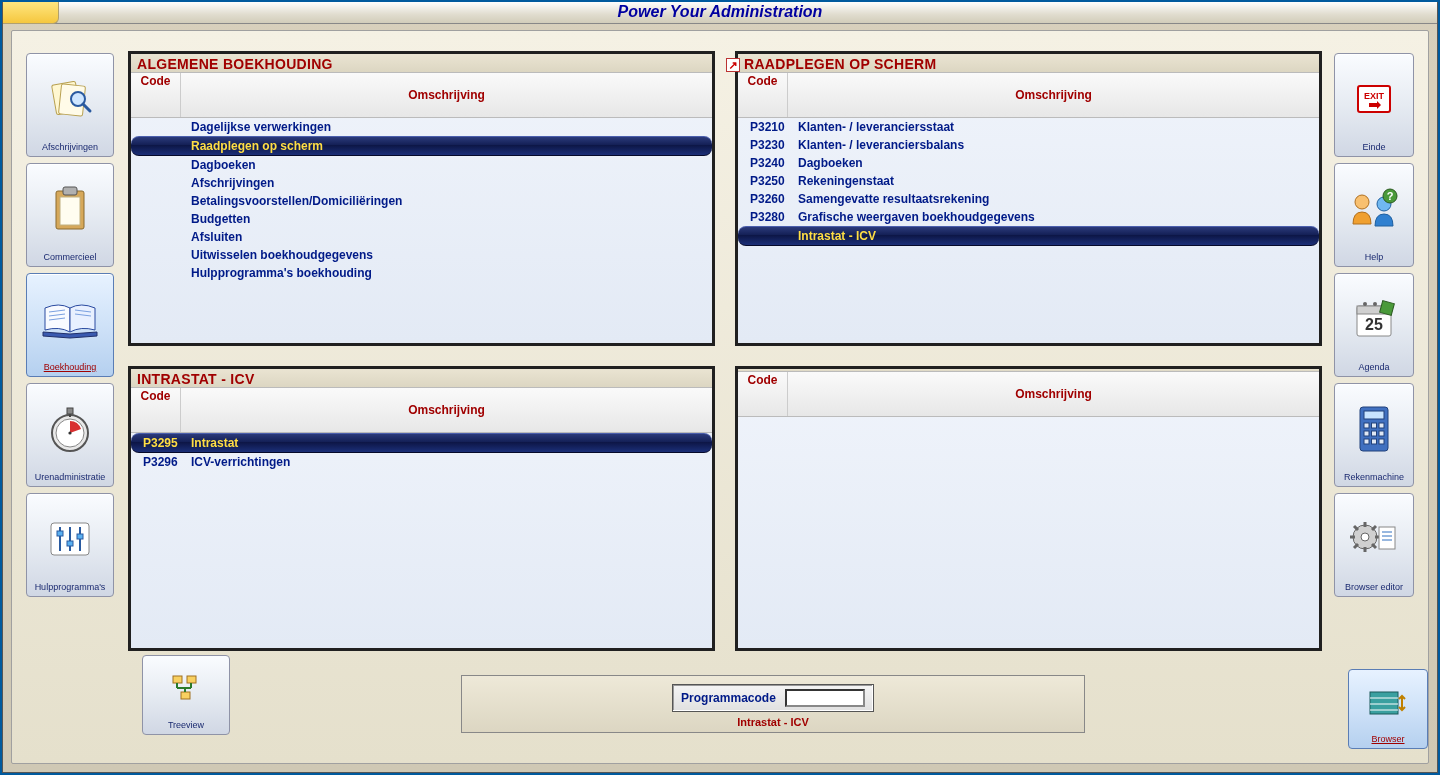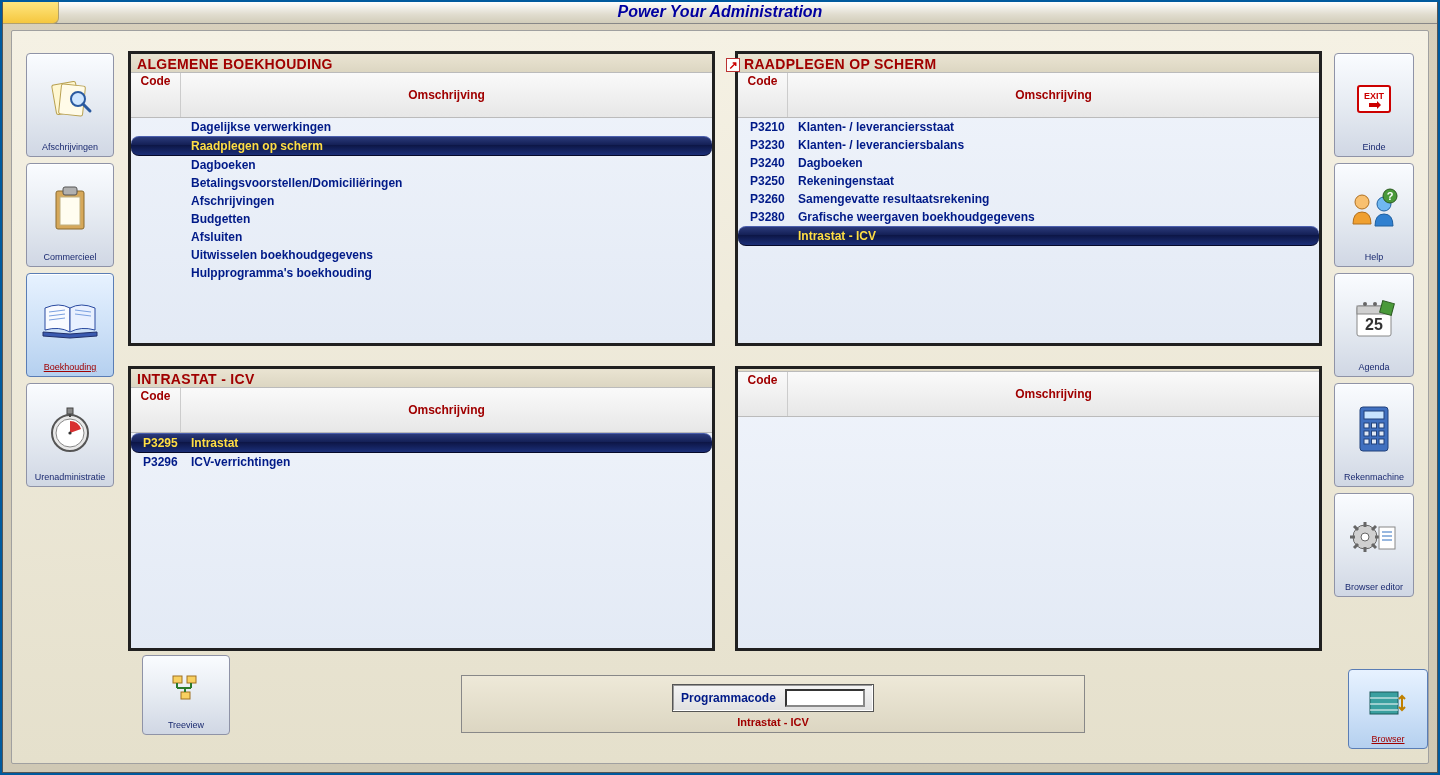--- a/index.html
+++ b/index.html
@@ -274,20 +274,34 @@
             <circle cx="24" cy="29" r="14" fill="#fff" stroke="#888"></circle>
             <path d="M24 29 L24 17 A12 12 0 0 1 35 25 Z" fill="#d83030"></path>
             <rect x="21" y="4" width="6" height="6" fill="#888" stroke="#444"></rect>
             <line x1="24" y1="10" x2="24" y2="13" stroke="#444" stroke-width="2"></line>
             <circle cx="24" cy="29" r="1.6" fill="#333"></circle>
           </svg>
         </div>
         <span class="side-label">Urenadministratie</span>
       </div>
 
+      <div class="side-btn tall">
+        <div class="icon-slot">
+          <svg width="46" height="40" viewBox="0 0 46 40">
+            <rect x="4" y="4" width="38" height="32" fill="#fff" stroke="#888" rx="3"></rect>
+            <line x1="13" y1="8" x2="13" y2="32" stroke="#2a5aa0" stroke-width="2"></line>
+            <line x1="23" y1="8" x2="23" y2="32" stroke="#2a5aa0" stroke-width="2"></line>
+            <line x1="33" y1="8" x2="33" y2="32" stroke="#2a5aa0" stroke-width="2"></line>
+            <rect x="10" y="12" width="6" height="5" fill="#5ab0f0" stroke="#2a5aa0"></rect>
+            <rect x="20" y="22" width="6" height="5" fill="#5ab0f0" stroke="#2a5aa0"></rect>
+            <rect x="30" y="15" width="6" height="5" fill="#5ab0f0" stroke="#2a5aa0"></rect>
+          </svg>
+        </div>
+        <span class="side-label">Hulpprogramma's</span>
+      </div>
     </div>
 
     <div class="sidebar-right">
       <div class="side-btn tall">
         <div class="icon-slot">
           <svg width="34" height="28" viewBox="0 0 34 28">
             <rect x="1" y="1" width="32" height="26" rx="2" fill="#fff" stroke="#c00" stroke-width="2"></rect>
             <text x="17" y="14" text-anchor="middle" font-size="9" font-weight="bold" fill="#c00" font-family="Arial">EXIT</text>
             <path d="M12 18 L20 18 L20 16 L24 20 L20 24 L20 22 L12 22 Z" fill="#c00"></path>
           </svg>
@@ -387,25 +401,25 @@
             <div class="row selected">
               <div class="c-code"></div>
               <div class="c-desc">Raadplegen op scherm</div>
             </div>
             <div class="row">
               <div class="c-code"></div>
               <div class="c-desc">Dagboeken</div>
             </div>
             <div class="row">
               <div class="c-code"></div>
+              <div class="c-desc">Afschrijvingen</div>
+            </div>
+            <div class="row">
+              <div class="c-code"></div>
               <div class="c-desc">Betalingsvoorstellen/Domiciliëringen</div>
-            </div>
-            <div class="row">
-              <div class="c-code"></div>
-              <div class="c-desc">Afschrijvingen</div>
             </div>
             <div class="row">
               <div class="c-code"></div>
               <div class="c-desc">Budgetten</div>
             </div>
             <div class="row">
               <div class="c-code"></div>
               <div class="c-desc">Afsluiten</div>
             </div>
             <div class="row">

